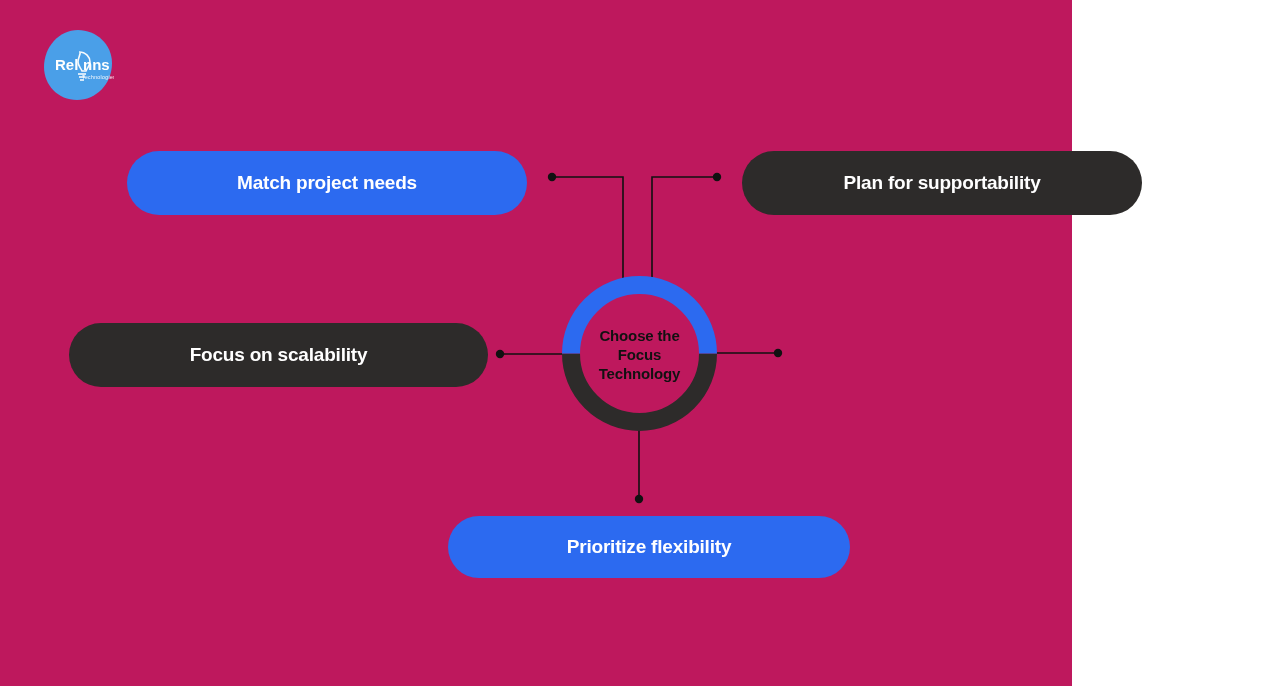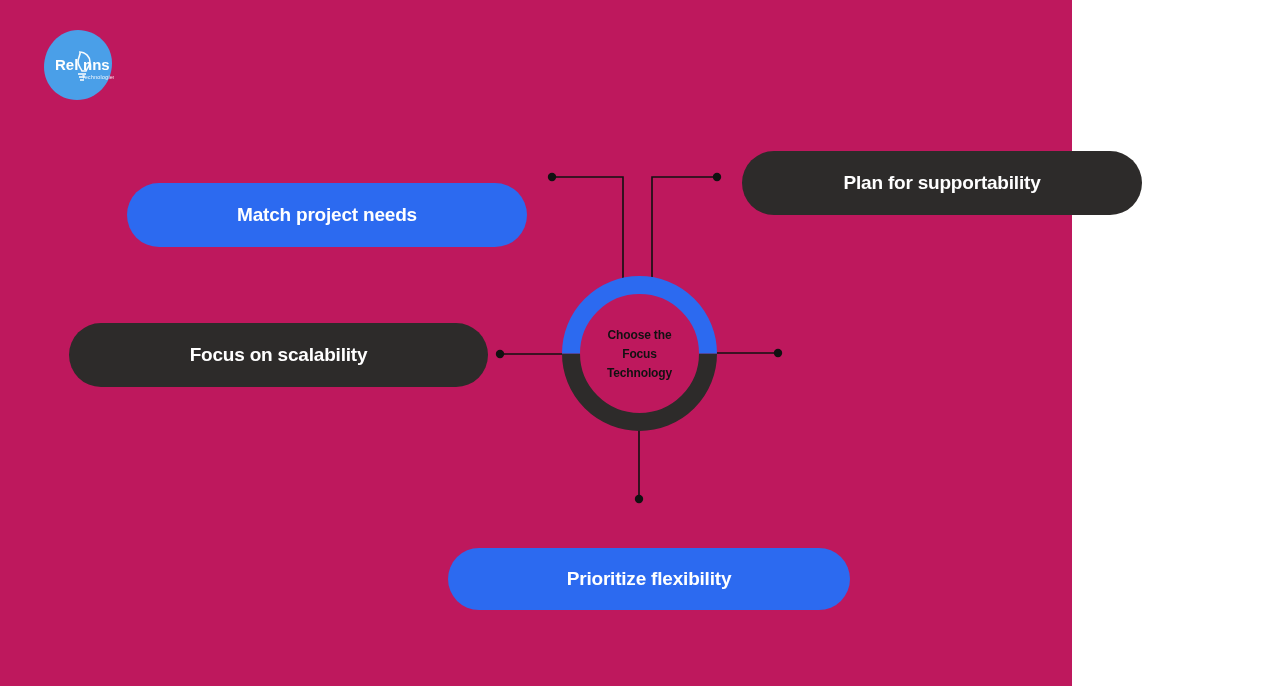--- a/index.html
+++ b/index.html
@@ -52,21 +52,21 @@
     position: absolute;
     inset: 0;
   }
   .hub-label {
     position: absolute;
     left: 0;
     right: 0;
     top: 50%;
     transform: translateY(-50%);
     text-align: center;
-    font-size: 12px;
+    font-size: 15px;
     font-weight: bold;
     line-height: 19px;
     color: #111111;
     letter-spacing: -0.15px;
     padding: 0 22px;
     box-sizing: border-box;
   }
 
   
   .pill {
@@ -76,21 +76,21 @@
     justify-content: center;
     border-radius: 999px;
     color: #ffffff;
     font-size: 19px;
     font-weight: bold;
     letter-spacing: -0.2px;
     text-align: center;
     box-sizing: border-box;
     padding: 0 24px;
   }
-  .pill.blue { background: #2C6AF0; margin-top: 32px; }
+  .pill.blue { background: #2C6AF0; }
   .pill.dark { background: #2D2B2A; }
 
   .pill-tl { left: 127px;  top: 151px; width: 400px; height: 64px; }
   .pill-tr { left: 742px;  top: 151px; width: 400px; height: 64px; }
   .pill-ml { left: 69px;   top: 323px; width: 419px; height: 64px; text-align: center; }
   .pill-mr { left: 791px;  top: 323px; width: 419px; height: 62px; }
   .pill-b  { left: 448px;  top: 516px; width: 402px; height: 62px; }
 </style>
 </head>
 <body>

